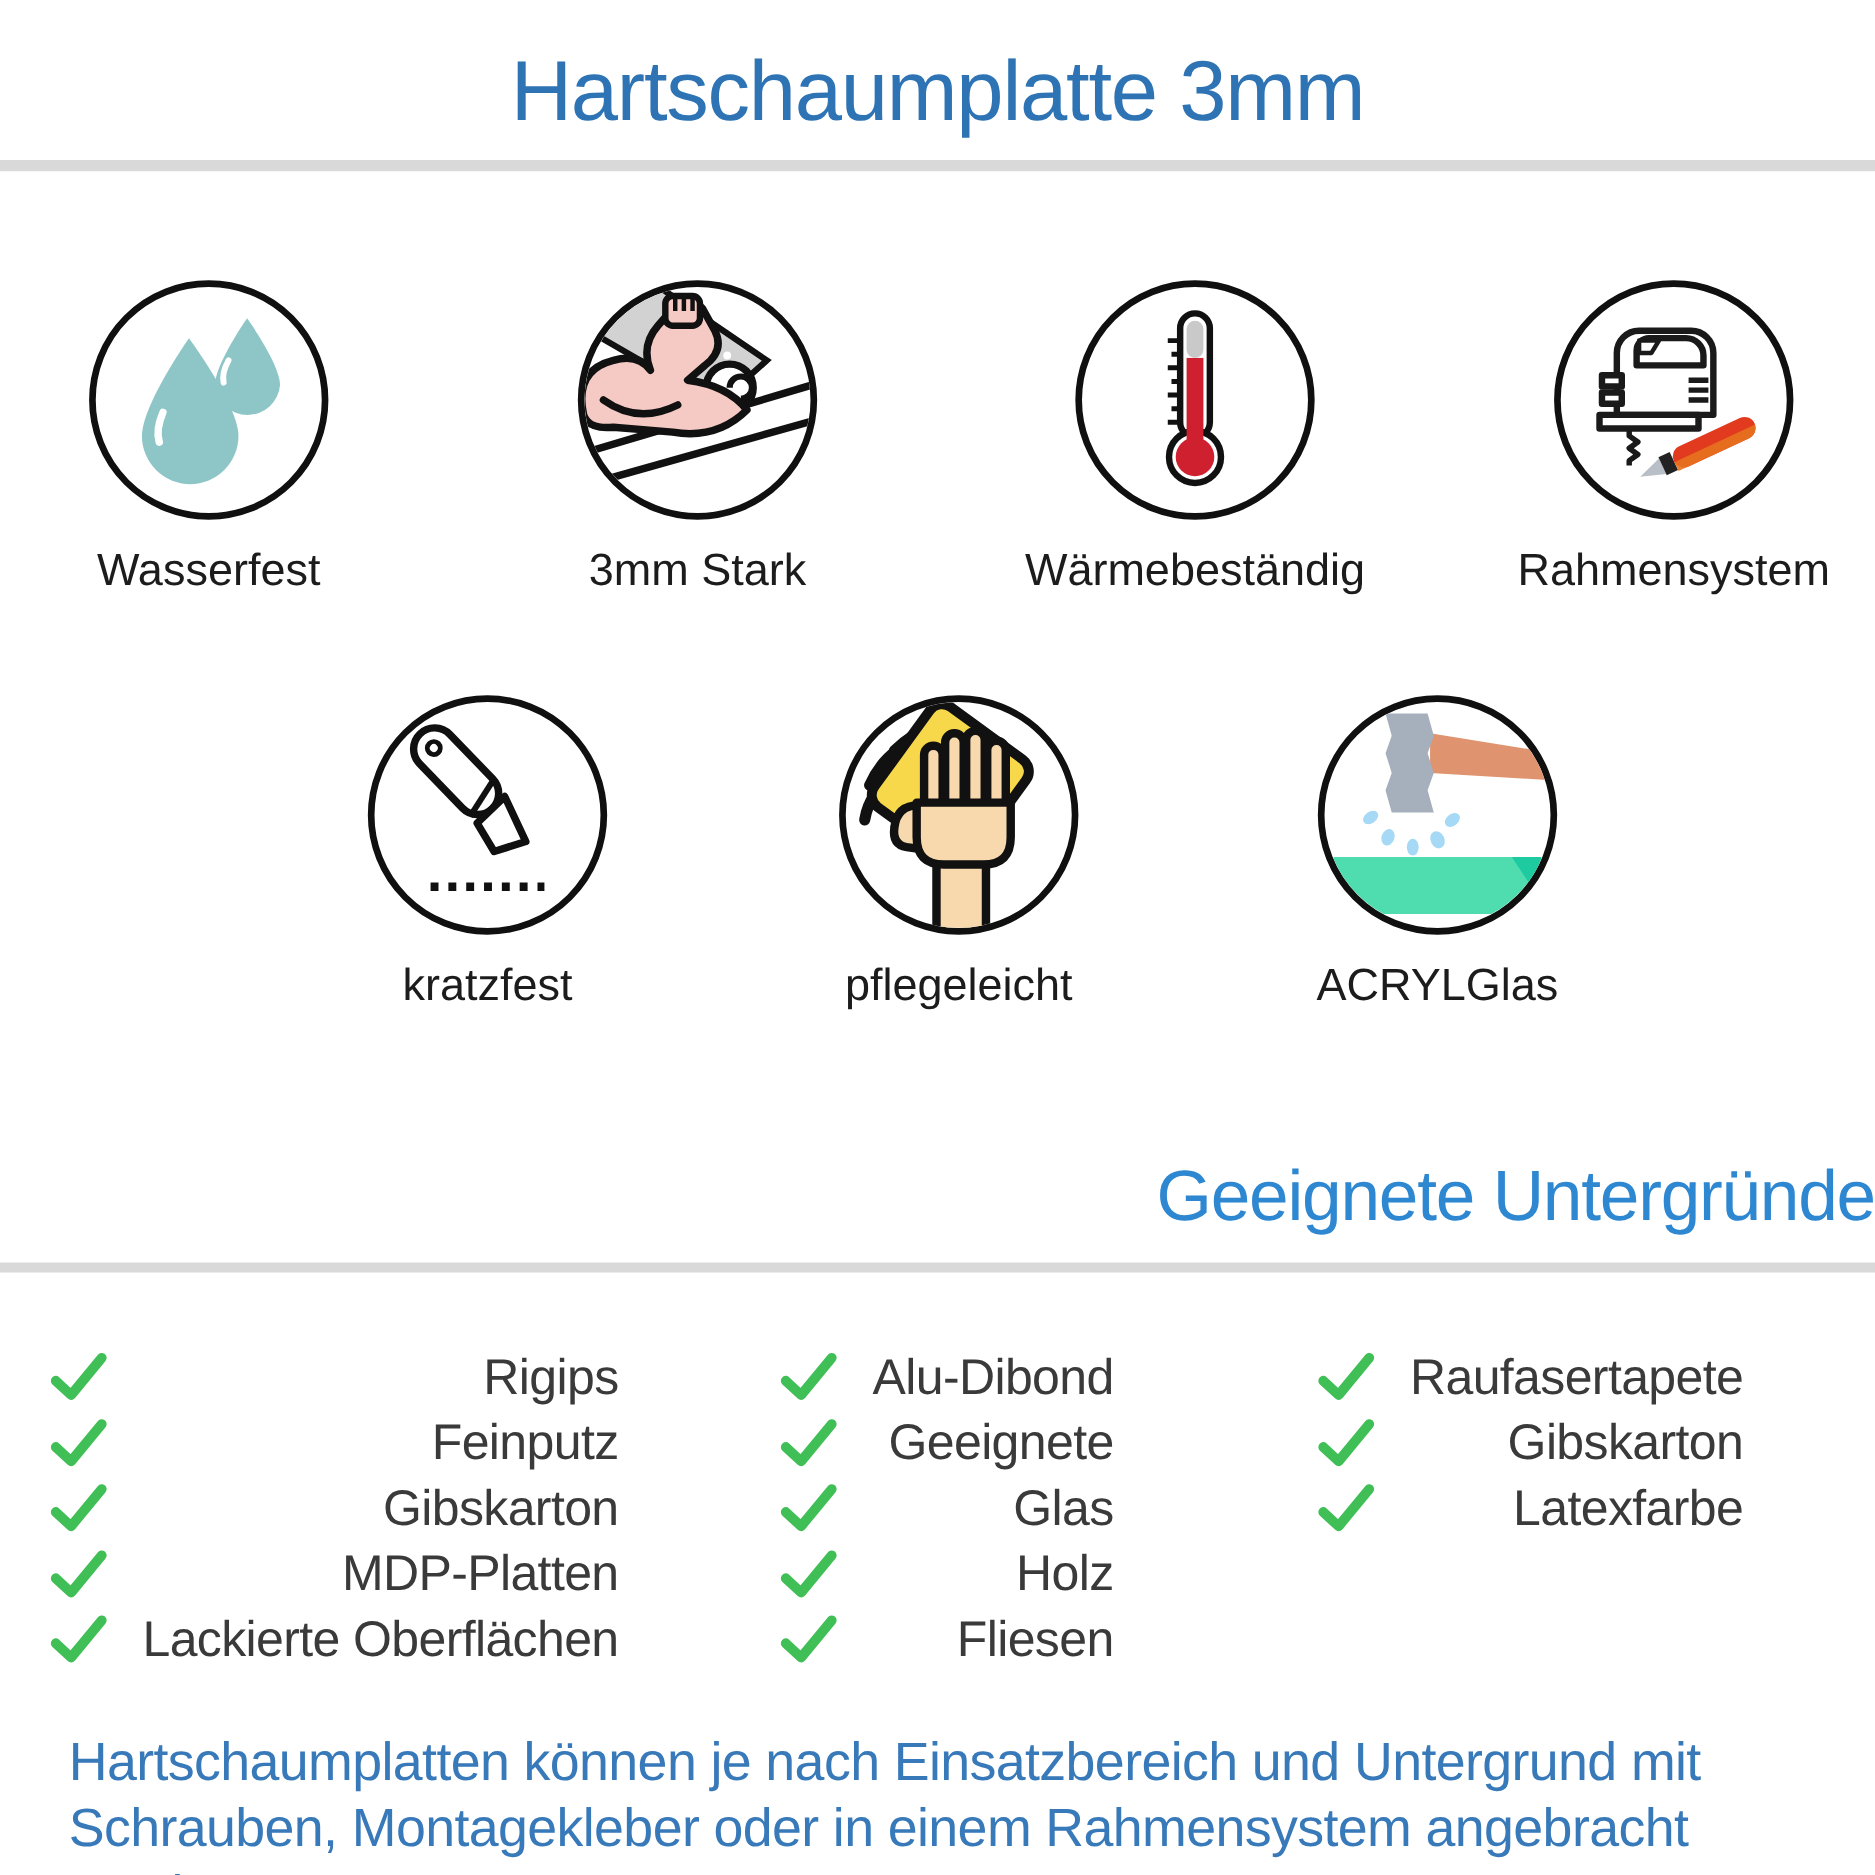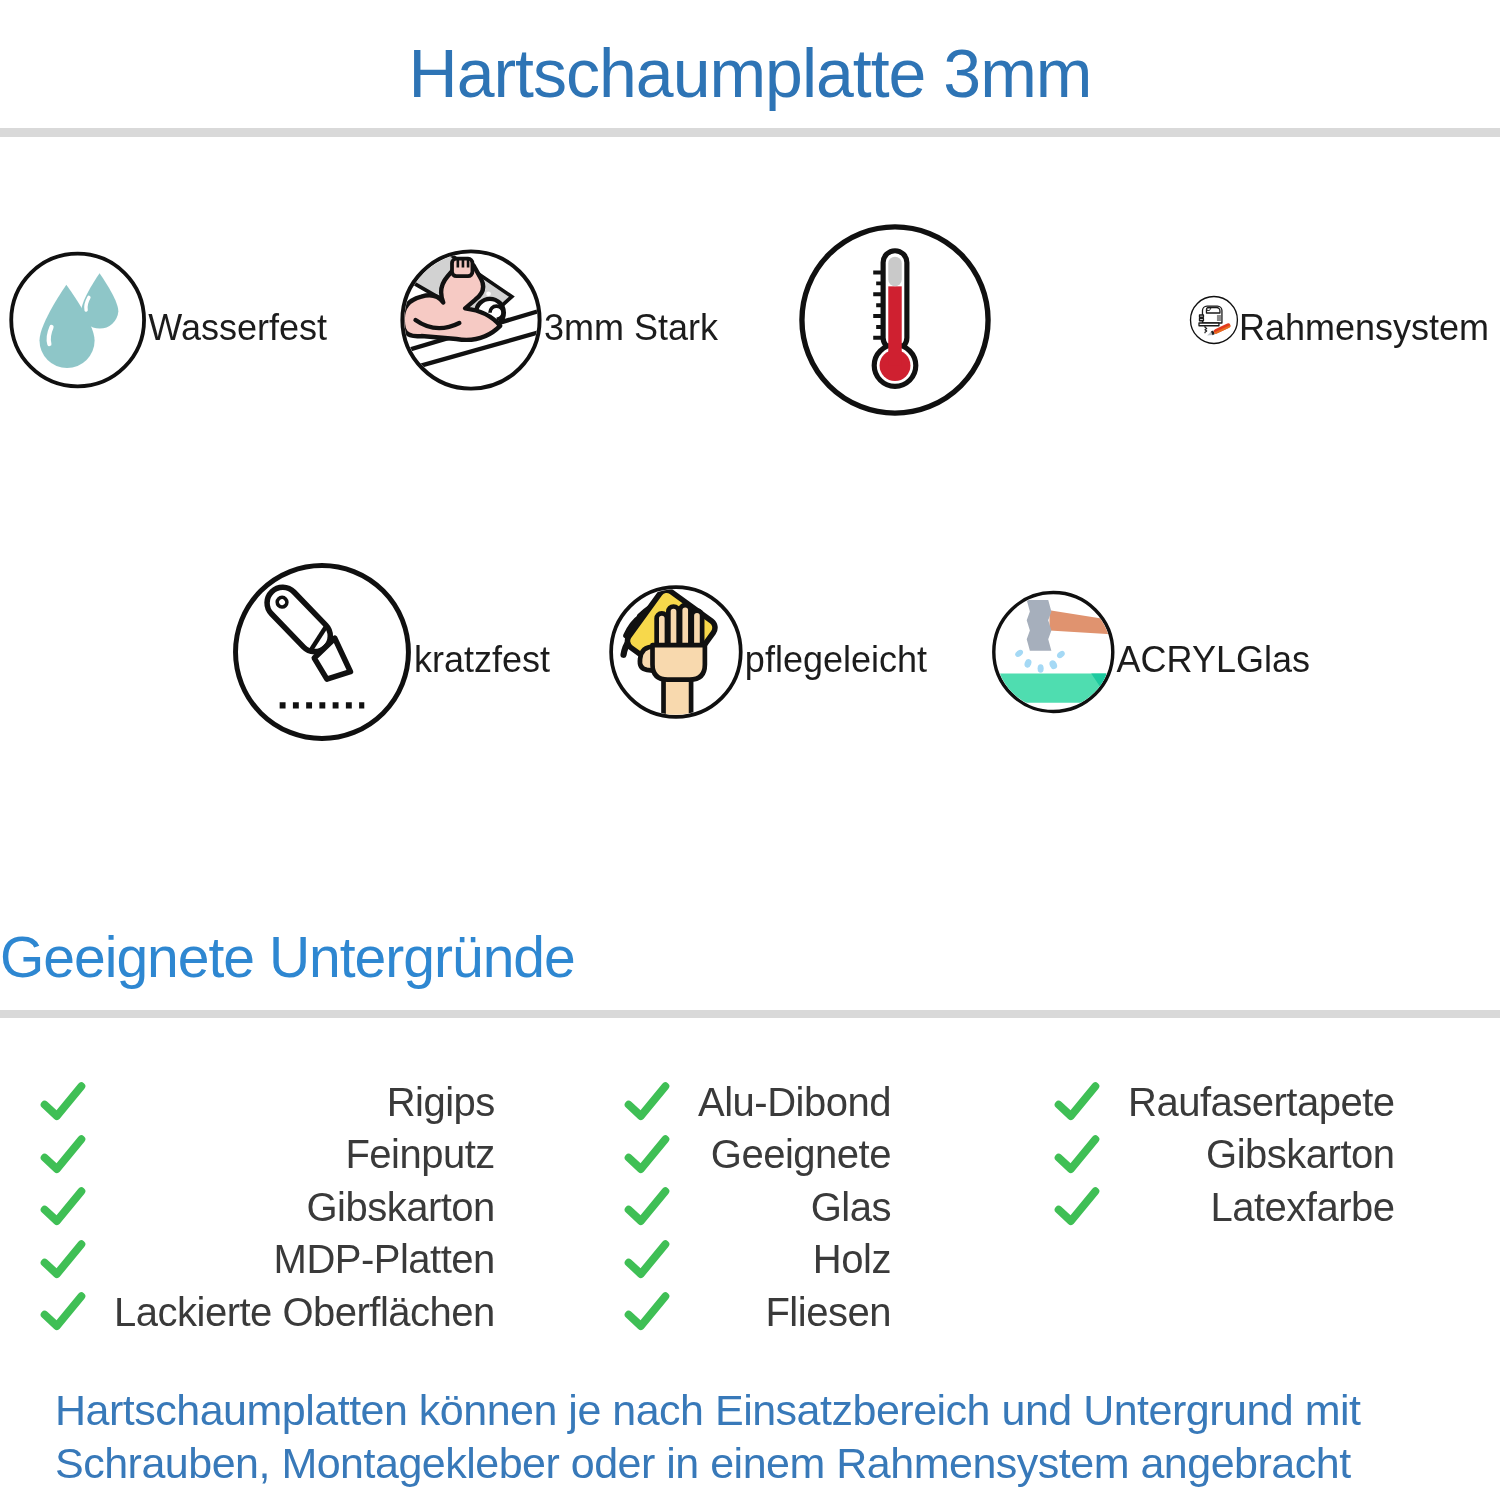--- a/index.html
+++ b/index.html
@@ -1,25 +1,25 @@
 <!DOCTYPE html>
 <html style="--heading-primary: #2e74b5; --heading-secondary: #2e87d1; --footer-blue: #3879b9; --bar-gray: #d9d9d9; --check-green: #3fbf55; --list-text: #3a3a3a; --label-text: #1c1c1c; --icon-teal: #8ec6c8; --icon-red: #cf2030; --icon-pink: #f6cac4; --icon-yellow: #f7d84b; --icon-skin: #f8d9ae; --icon-gray: #a6afbc; --icon-salmon: #e0936f; --icon-mint: #4fddb0; --icon-lightblue: #a5d9f5; --icon-knife-red: #e23a1e;"><head>
 <meta charset="utf-8">
 <style>
   html,body{margin:0;padding:0;background:#fff;}
   .canvas{position:relative;width:1500px;height:1500px;background:#fff;overflow:hidden;
           font-family:"Liberation Sans", sans-serif;}
   .h1{position:absolute;top:34px;left:0;width:1500px;text-align:center;
       font-size:68px;letter-spacing:-1px;color:var(--heading-primary);}
-  .h2{position:absolute;top:924px;left:0;width:1500px;text-align:left;
+  .h2{position:absolute;top:924px;left:0;width:1500px;text-align:right;
       font-size:57px;letter-spacing:-1px;color:var(--heading-secondary);}
   .bar{position:absolute;left:0;width:1500px;background:var(--bar-gray);}
   .bar1{top:128px;height:9px;}
   .bar2{top:1010px;height:8px;}
-  .feat{position:absolute;width:320px;display:flex;flex-direction:row;align-items:center;}
+  .feat{position:absolute;width:320px;display:flex;flex-direction:column;align-items:center;}
   .badge{width:198px;height:198px;display:block;}
   .feat-label{margin-top:16px;font-size:36px;color:var(--label-text);white-space:nowrap;}
   .col{position:absolute;top:1076px;}
   .li{display:flex;align-items:center;height:52.5px;justify-content:space-between;}
   .check{width:50px;height:42px;margin-right:26px;flex:none;}
   .check path{fill:none;stroke:var(--check-green);stroke-width:9;
               stroke-linecap:round;stroke-linejoin:round;}
   .li-text{font-size:40px;color:var(--list-text);letter-spacing:-0.5px;white-space:nowrap;}
   .footer{position:absolute;left:55px;top:1384px;width:1420px;font-size:43px;line-height:53px;
           color:var(--footer-blue);letter-spacing:-0.5px;}
@@ -72,20 +72,21 @@
   <div class="feat" style="left:796px;top:221px">
     <svg class="badge" viewBox="0 0 100 100">
       <circle cx="50" cy="50" r="47" fill="#fff" stroke="#101010" stroke-width="2.7"></circle>
       <path d="M39 26 h5 M40.5 31.5 h3.5 M39 37 h5 M40.5 42.5 h3.5 M39 48 h5 M40.5 53.5 h3.5 M39 59 h5" stroke="#111" stroke-width="2" fill="none"></path>
       <rect x="44" y="15" width="12" height="50" rx="6" fill="#fff" stroke="#111" stroke-width="2.6"></rect>
       <circle cx="50" cy="73" r="10.5" fill="#fff" stroke="#111" stroke-width="2.6"></circle>
       <circle cx="50" cy="73" r="7.8" style="fill:var(--icon-red)"></circle>
       <rect x="46.6" y="33" width="6.8" height="40" style="fill:var(--icon-red)"></rect>
       <rect x="46.6" y="18" width="6.8" height="15" rx="3.4" fill="#c9c9c9"></rect>
     </svg>
+    <div class="feat-label">Wärmebeständig</div>
   </div>
 
   <div class="feat" style="left:1189px;top:221px;width:300px">
     <svg class="badge" viewBox="0 0 100 100">
       <circle cx="50" cy="50" r="47" fill="#fff" stroke="#101010" stroke-width="2.7"></circle>
       <g fill="#fff" stroke="#1a1a1a" stroke-width="2.6" stroke-linejoin="round">
         <path d="M27 56 V31 a9 9 0 0 1 9-9 h21 a9 9 0 0 1 9 9 v25 z"></path>
         <path d="M35 36 v-6 a5 5 0 0 1 5-5 h15 a7 7 0 0 1 7 7 v4 z"></path>
         <path d="M36 26 h8 l-3 5 h-5 z" stroke-width="1.8"></path>
         <path d="M56 42 h8 M56 46 h8 M56 50 h8" stroke-width="2.2" fill="none"></path>

